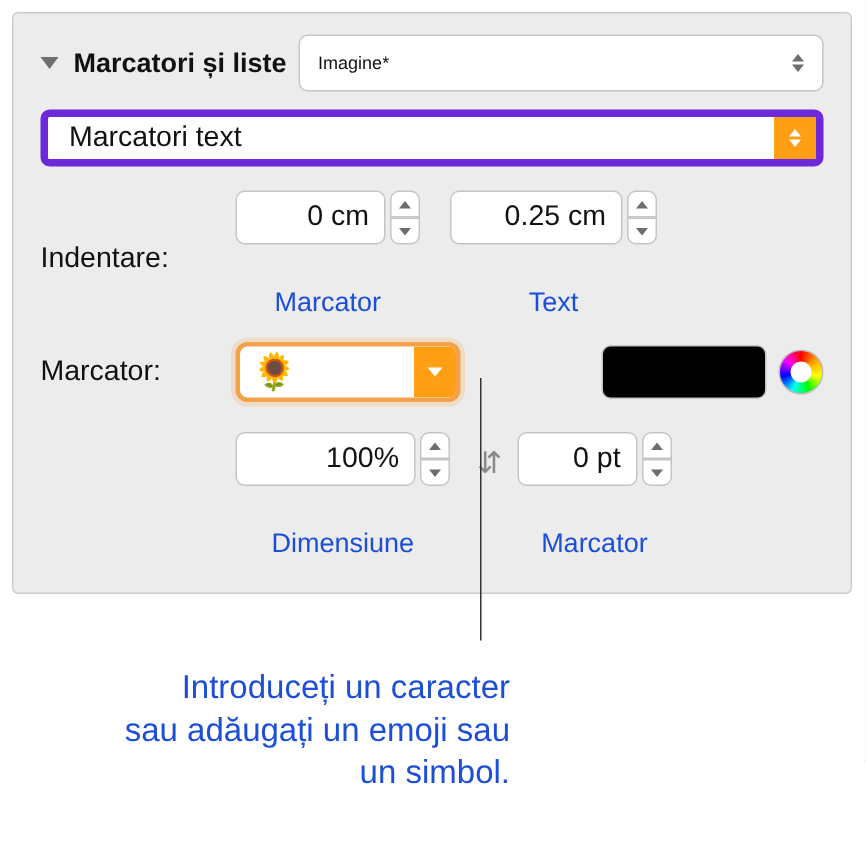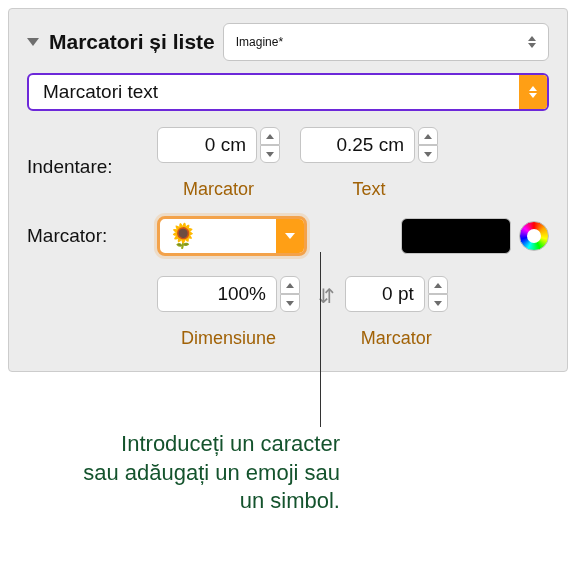--- a/index.html
+++ b/index.html
@@ -28,21 +28,21 @@
     gap: 8px;
     margin-bottom: 12px;
   }
   .disclosure {
     width: 0; height: 0;
     border-left: 6px solid transparent;
     border-right: 6px solid transparent;
     border-top: 8px solid #6e6e6e;
     margin-right: 2px;
   }
-  .sect-title { font-weight: 700; font-size: 21px; flex: 0 0 auto; text-align: right;}
+  .sect-title { font-weight: 700; font-size: 18px; flex: 0 0 auto; text-align: right;}
   .header-select {
     flex: 1;
     height: 38px;
     display: flex;
     align-items: center;
     padding: 0 12px;
     background: #fff;
     border: 1px solid #c5c5c5;
     border-radius: 6px;
     position: relative;
@@ -63,21 +63,21 @@
   }
   .chevrons::after {
     content: "";
     width:0;height:0;border-left:4px solid transparent;border-right:4px solid transparent;
     border-top:5px solid #6d6d6d;
   }
 
   .type-select {
     height: 38px;
     background: #fff;
-    border: 2px solid #6d28d9;
+    border: 5px solid #6d28d9;
     border-radius: 6px;
     display: flex;
     align-items: center;
     justify-content: space-between;
     padding-left: 14px;
     font-size: 19px;
     overflow: hidden;
   }
   .orange-chev-box {
     width: 28px;
@@ -99,21 +99,21 @@
     width:0;height:0;border-left:4px solid transparent;border-right:4px solid transparent;
     border-top:5px solid #fff;
   }
 
   .row {
     display: flex;
     align-items: center;
     margin-top: 16px;
   }
   .lbl { font-size: 19px; margin-top: 7px; width: 130px; }
-  .col { display: flex; flex-direction: column; align-items: center; }
+  .col { display: flex; flex-direction: column; align-items: center; gap: 28px; }
   .gap { width: 20px; }
 
   .stepper {
     height: 36px;
     display: flex;
     align-items: stretch;
   }
   .field {
     height: 36px;
     width: 100px;
@@ -138,21 +138,21 @@
     border: 1px solid #c5c5c5;
     background: #fff;
     padding: 0;
     display:flex;align-items:center;justify-content:center;
   }
   .spin button:first-child { border-radius: 6px 6px 0 0; border-bottom: 0.5px solid #c5c5c5;}
   .spin button:last-child  { border-radius: 0 0 6px 6px; border-top: 0.5px solid #c5c5c5;}
   .spin .up::before { content:"";width:0;height:0;border-left:4px solid transparent;border-right:4px solid transparent;border-bottom:5px solid #6d6d6d; }
   .spin .dn::before { content:"";width:0;height:0;border-left:4px solid transparent;border-right:4px solid transparent;border-top:5px solid #6d6d6d; }
 
-  .sublabel { font-size: 18px; margin-top: 16px; color: #a16207; }
+  .sublabel { font-size: 18px; margin-top: 0; color: #1d4ed8; }
 
   .marker-select-wrap {
     position: relative;
   }
   .marker-select {
     height: 40px;
     width: 150px;
     background: #fff;
     border: 3px solid #f3a24a;
     border-radius: 8px;
@@ -200,26 +200,26 @@
     position: absolute;
     left: 320px;
     top: 252px;
     width: 1px;
     height: 175px;
     background: #333;
   }
   .caption {
     position: absolute;
     left: 80px;
-    top: 430px;
+    top: 444px;
     width: 260px;
     text-align: right;
     font-size: 22px;
     line-height: 1.3;
-    color: #14532d;
+    color: #1d4ed8;
   }
 </style>
 </head>
 <body>
 
 <div class="panel">
 
   <div class="sect-header">
     <div class="disclosure"></div>
     <div class="sect-title">Marcatori și liste</div>

